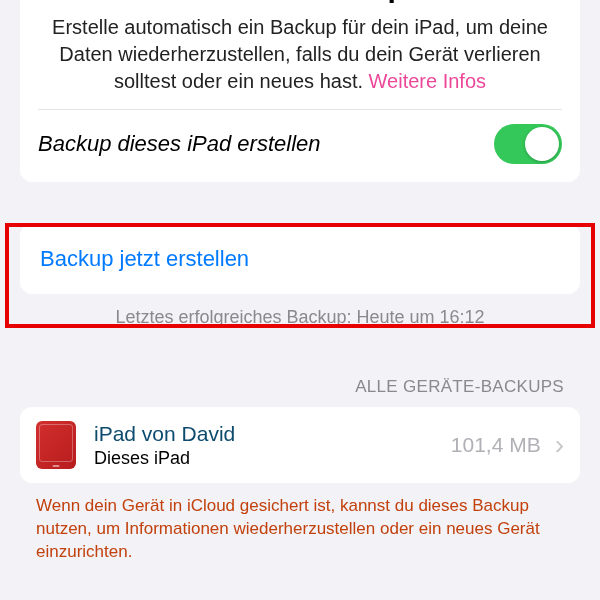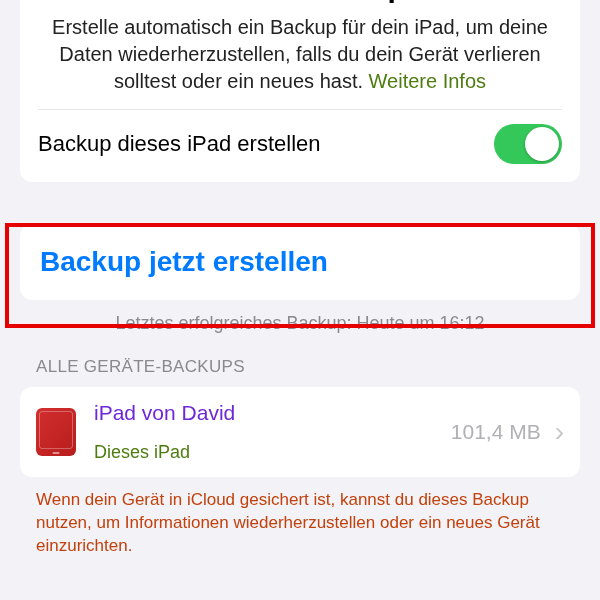--- a/index.html
+++ b/index.html
@@ -31,32 +31,33 @@
       margin-bottom: 10px;
     }
     .hero-desc {
       font-size: 20px;
       color: #222;
       text-align: center;
       line-height: 1.35;
       margin-bottom: 14px;
     }
     .more-link {
-      color: #4d7c0f;
+      color: #ec4899;
     }
     .divider {
       height: 1px;
       background: #e3e3e8;
       margin: 0;
     }
     .toggle-row {
       display: flex;
       align-items: center;
       justify-content: space-between;
       padding: 14px 0 0 0;
+      font-style: italic;
     }
     .toggle-label {
       font-size: 22px;
       color: #000;
     }
     .switch {
       position: relative;
       width: 68px;
       height: 40px;
       background: #34c759;
@@ -81,36 +82,36 @@
       height: 105px;
       border: 4px solid #e60000;
       pointer-events: none;
       z-index: 10;
     }
     .action-card {
       margin-top: 42px;
       padding: 22px 20px;
     }
     .action-link {
-      font-size: 28px;
+      font-size: 22px;
       color: #007aff;
-      font-weight: bold;
     }
     .footer-text {
       font-size: 18px;
       color: #8a8a8e;
       margin: 12px 36px 0 36px;
       line-height: 1.3;
       text-align: center;
     }
     .section-header {
       font-size: 17px;
       color: #8a8a8e;
-      margin: 22px 36px 10px 36px;
+      margin: 48px 36px 10px 36px;
       letter-spacing: 0.3px;
+      text-align: right;
     }
     .device-card {
       padding: 14px 16px;
       display: flex;
       align-items: center;
     }
     .device-icon {
       width: 40px;
       height: 48px;
       background: linear-gradient(135deg, #d32f2f, #b71c1c);
@@ -138,26 +139,26 @@
       width: 7px;
       height: 2px;
       background: rgba(255,255,255,0.5);
       border-radius: 1px;
     }
     .device-info {
       flex: 1;
     }
     .device-name {
       font-size: 21px;
-      color: #6d28d9;
-      margin-bottom: 17px;
+      color: #0c4a6e;
+      margin-bottom: 2px;
     }
     .device-sub {
       font-size: 18px;
-      color: #4d7c0f;
+      color: #000000;
     }
     .device-size {
       font-size: 21px;
       color: #b0b0b6;
       margin-right: 14px;
     }
     .chevron {
       font-size: 28px;
       color: #c7c7cc;
       font-weight: 300;

